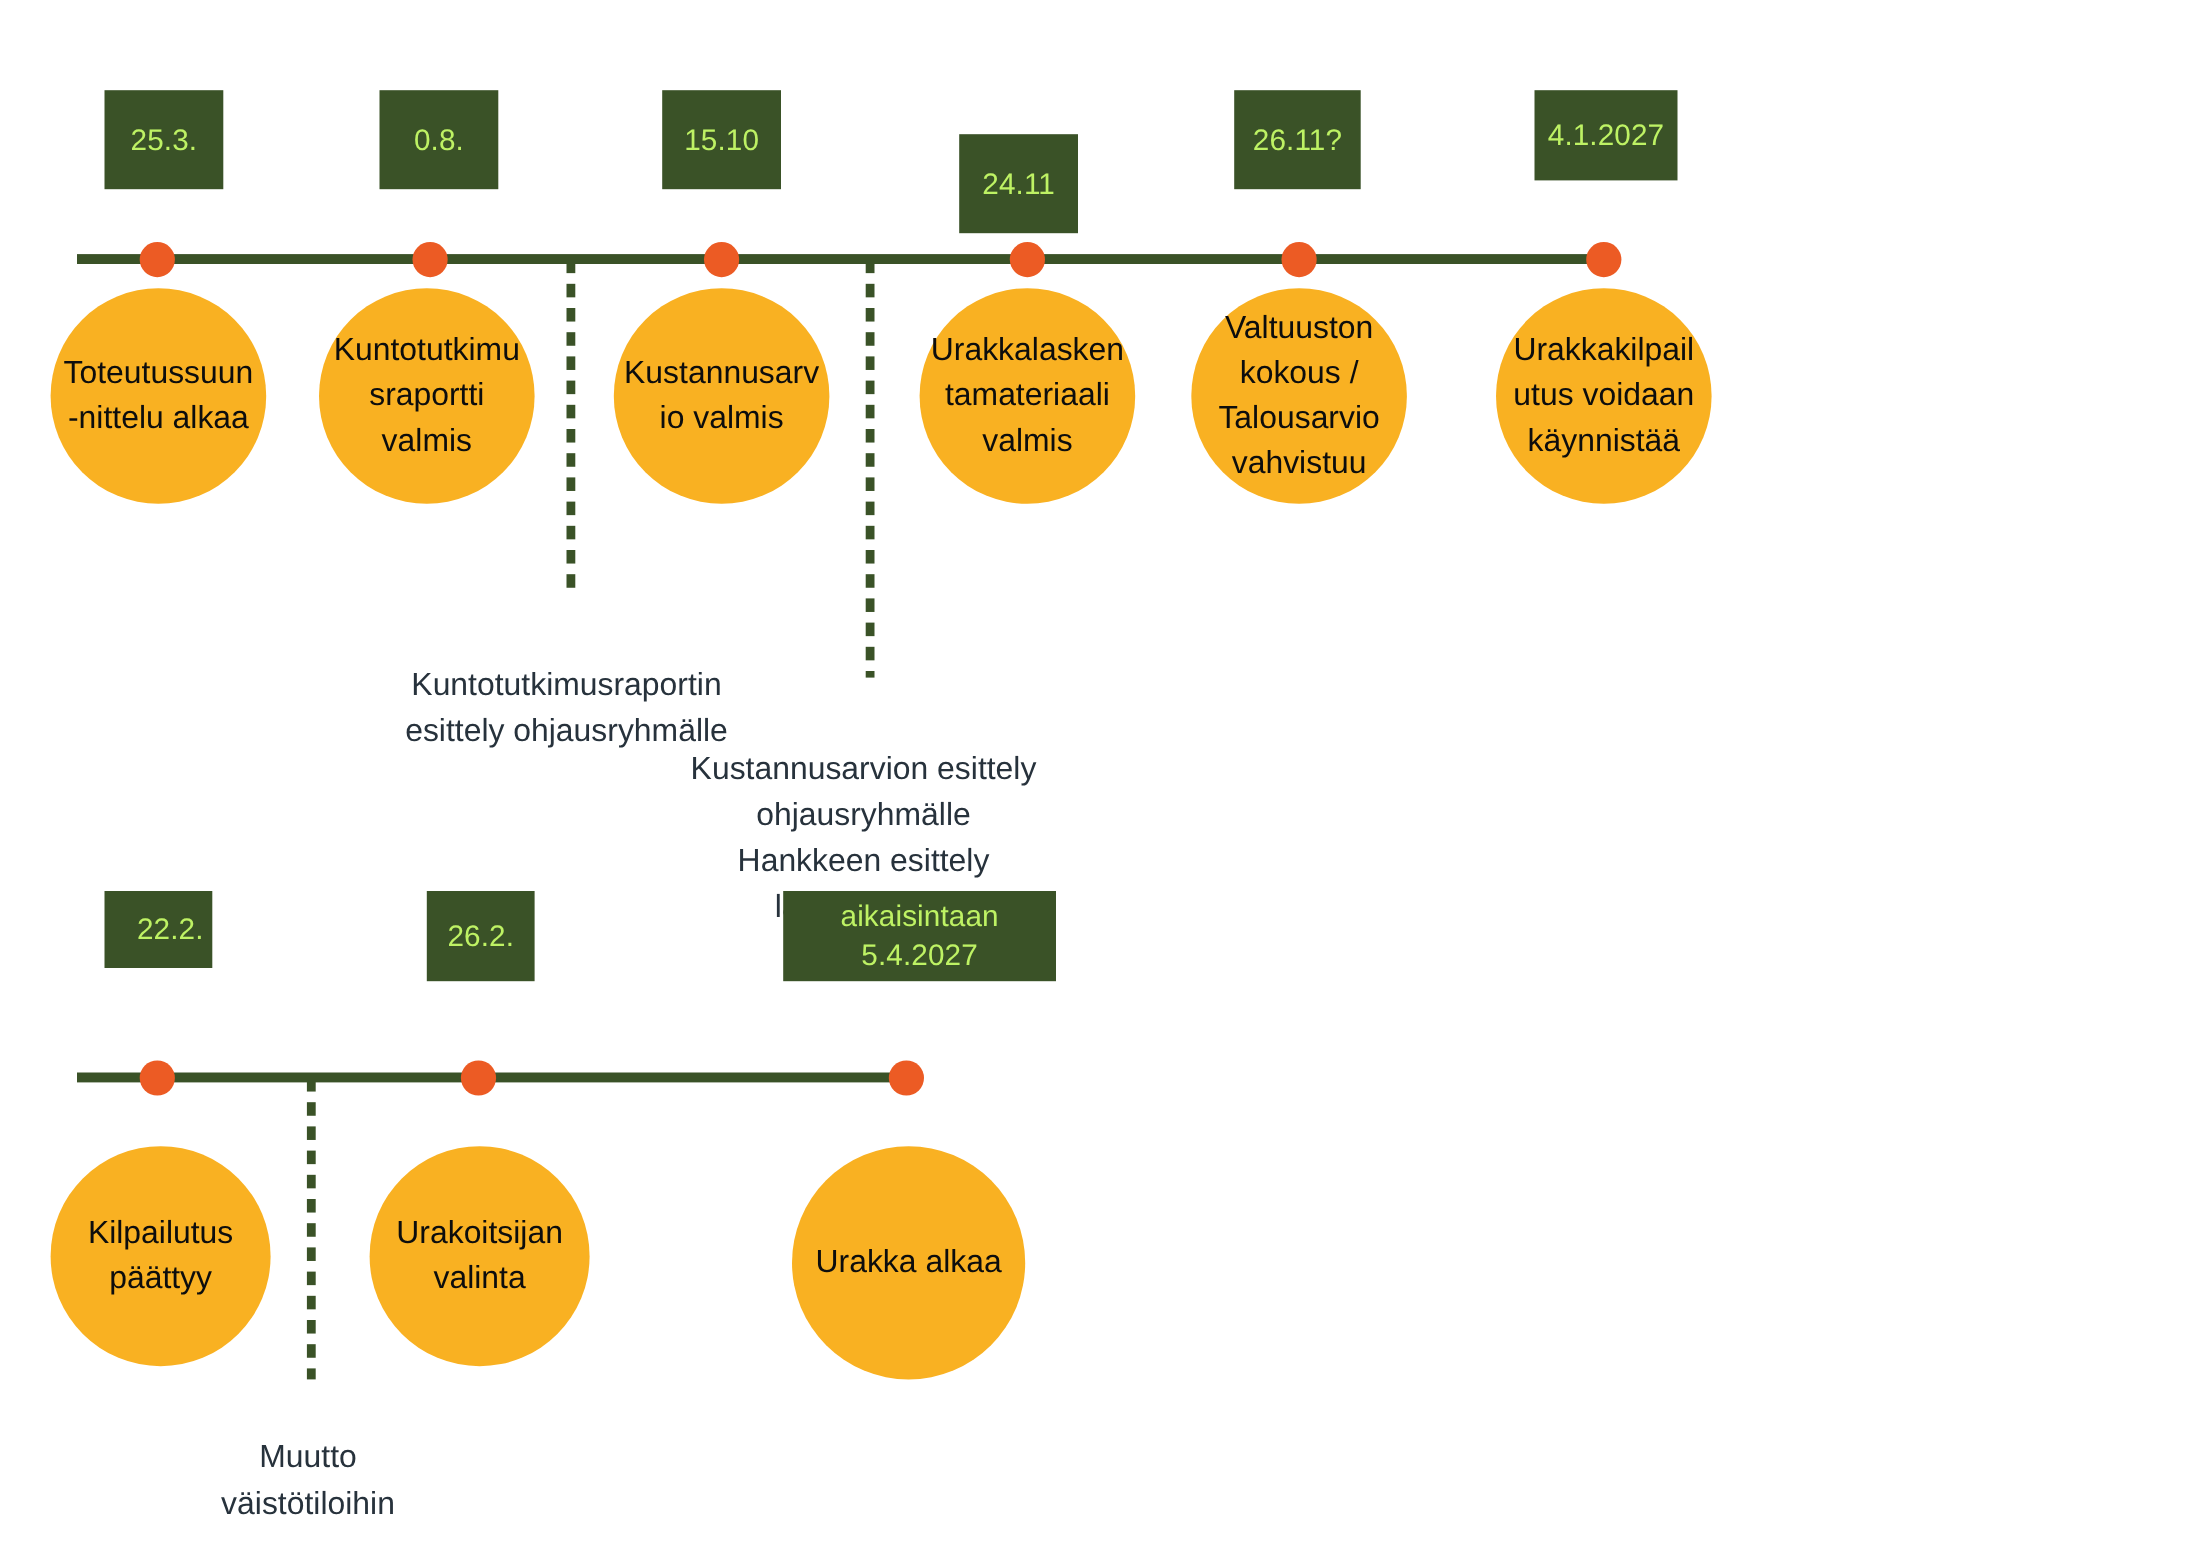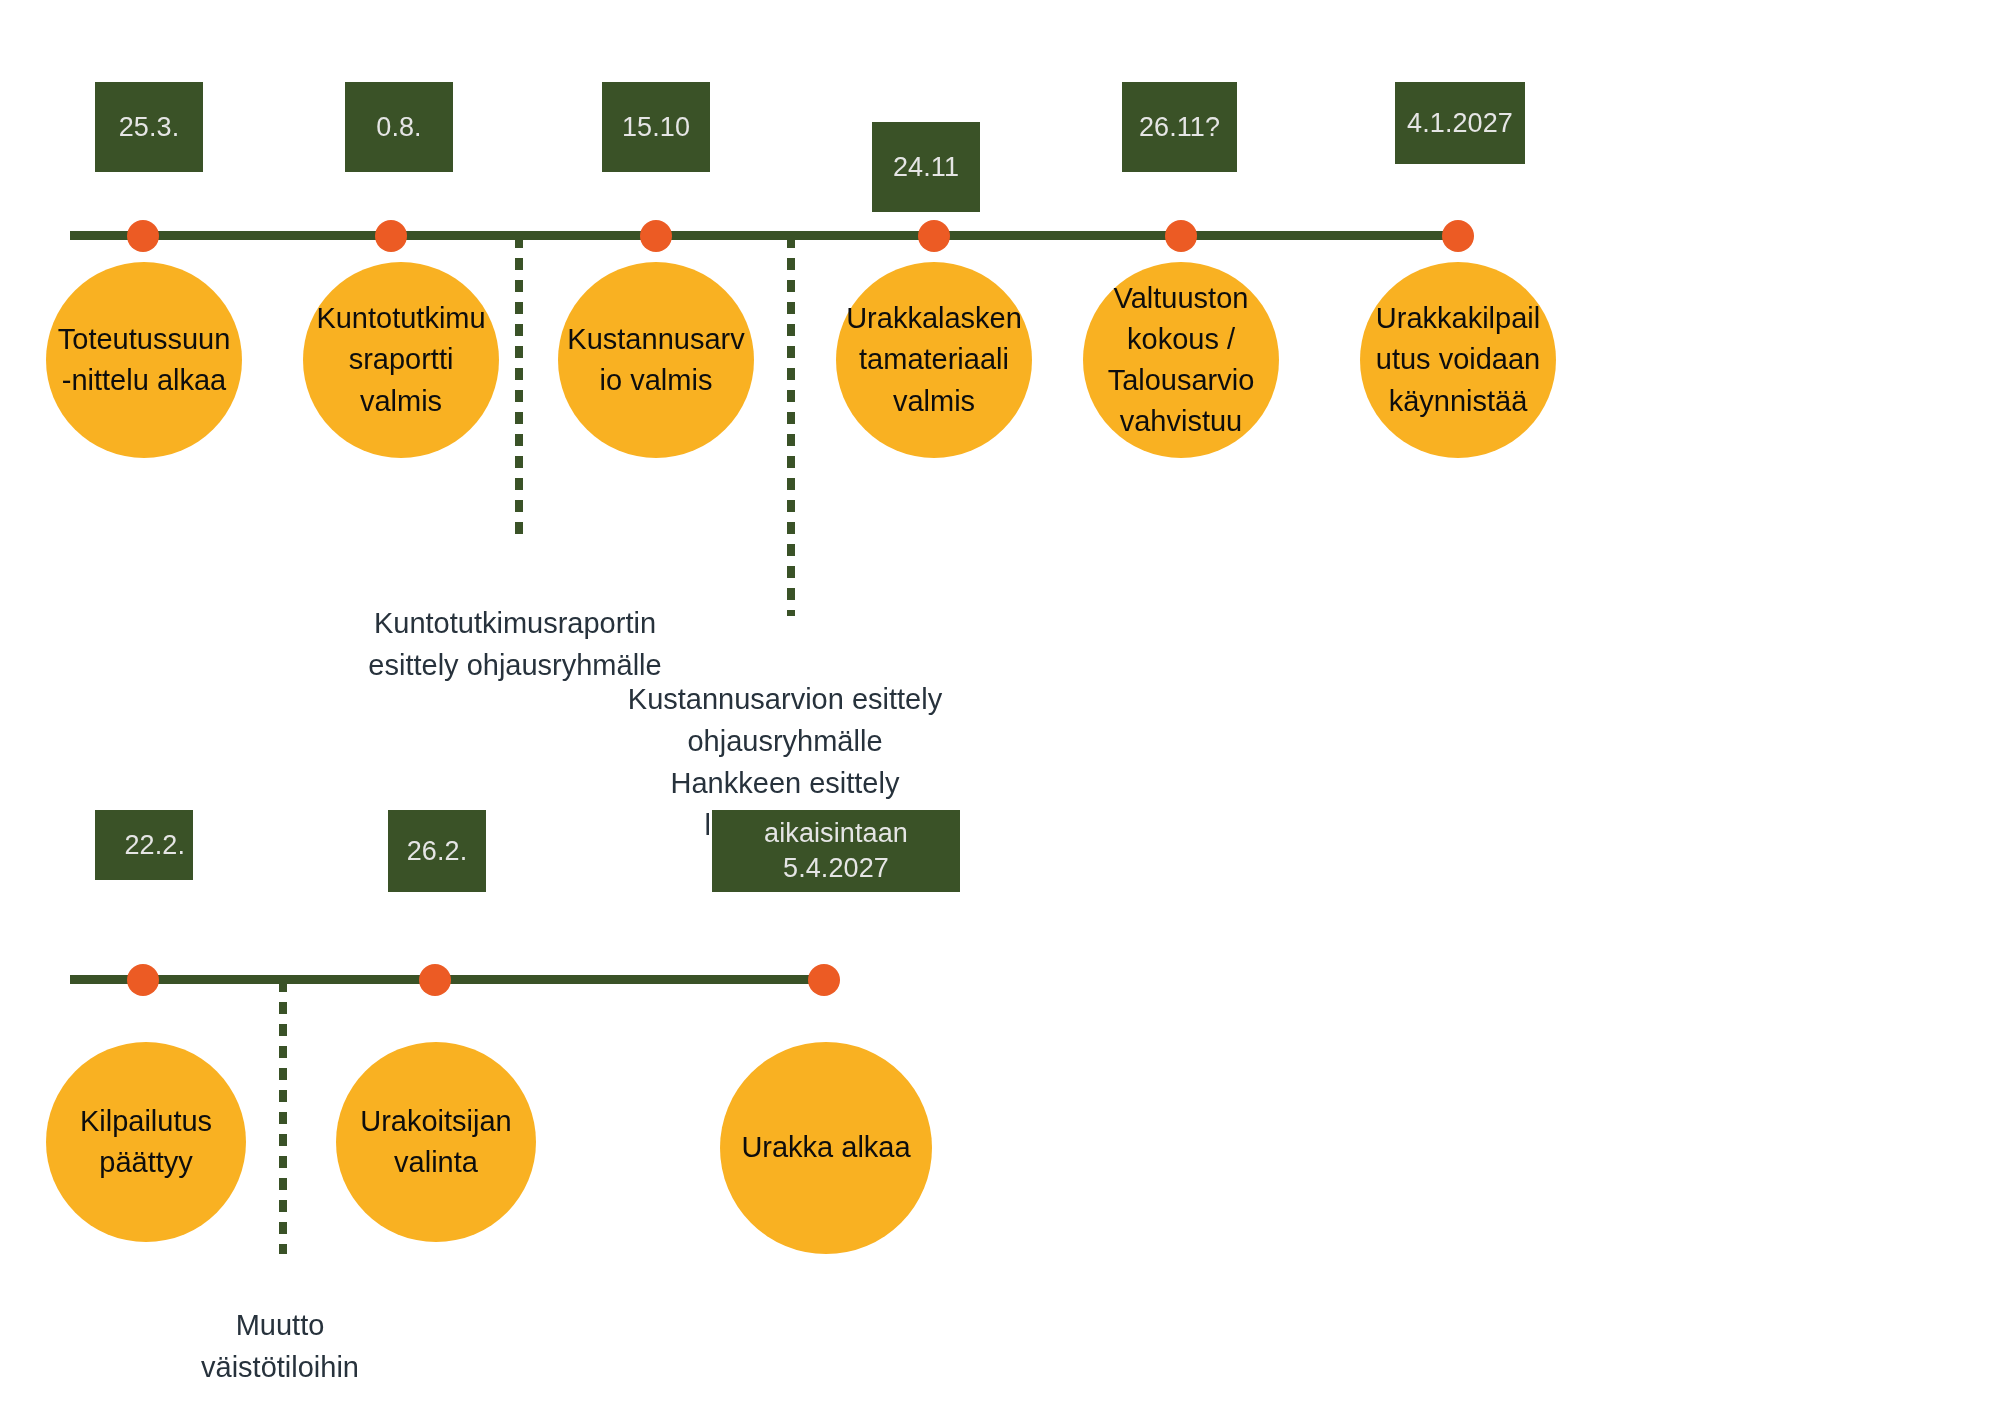--- a/index.html
+++ b/index.html
@@ -18,21 +18,21 @@
     position: absolute;
     left: 0; top: 0;
     width: 2000px;
     height: 1414px;
   }
 
   
   .date-box {
     position: absolute;
     background: #3a5227;
-    color: #e5e5e5;
+    color: #bef264;
     display: flex;
     align-items: center;
     justify-content: center;
     text-align: center;
     font-size: 27px;
     line-height: 1.28;
     letter-spacing: 0.1px;
     white-space: pre-line;
     box-sizing: border-box;
     padding: 4px 8px;
@@ -121,21 +121,21 @@
   <div class="dot" style="left:375px; top:220px;"></div>
   <div class="dot" style="left:640px; top:220px;"></div>
   <div class="dot" style="left:918px; top:220px;"></div>
   <div class="dot" style="left:1165px; top:220px;"></div>
   <div class="dot" style="left:1442px; top:220px;"></div>
 
   <div class="bubble" style="left:46px; top:262px; width:196px; height:196px;">
     <span>Toteutussuun
 -nittelu alkaa</span>
   </div>
-  <div class="bubble" style="left:303px; top:262px; width:196px; height:196px;">
+  <div class="bubble" style="left:290px; top:262px; width:196px; height:196px;">
     <span>Kuntotutkimu
 sraportti
 valmis</span>
   </div>
   <div class="bubble" style="left:558px; top:262px; width:196px; height:196px;">
     <span>Kustannusarv
 io valmis</span>
   </div>
   <div class="bubble" style="left:836px; top:262px; width:196px; height:196px;">
     <span>Urakkalasken

